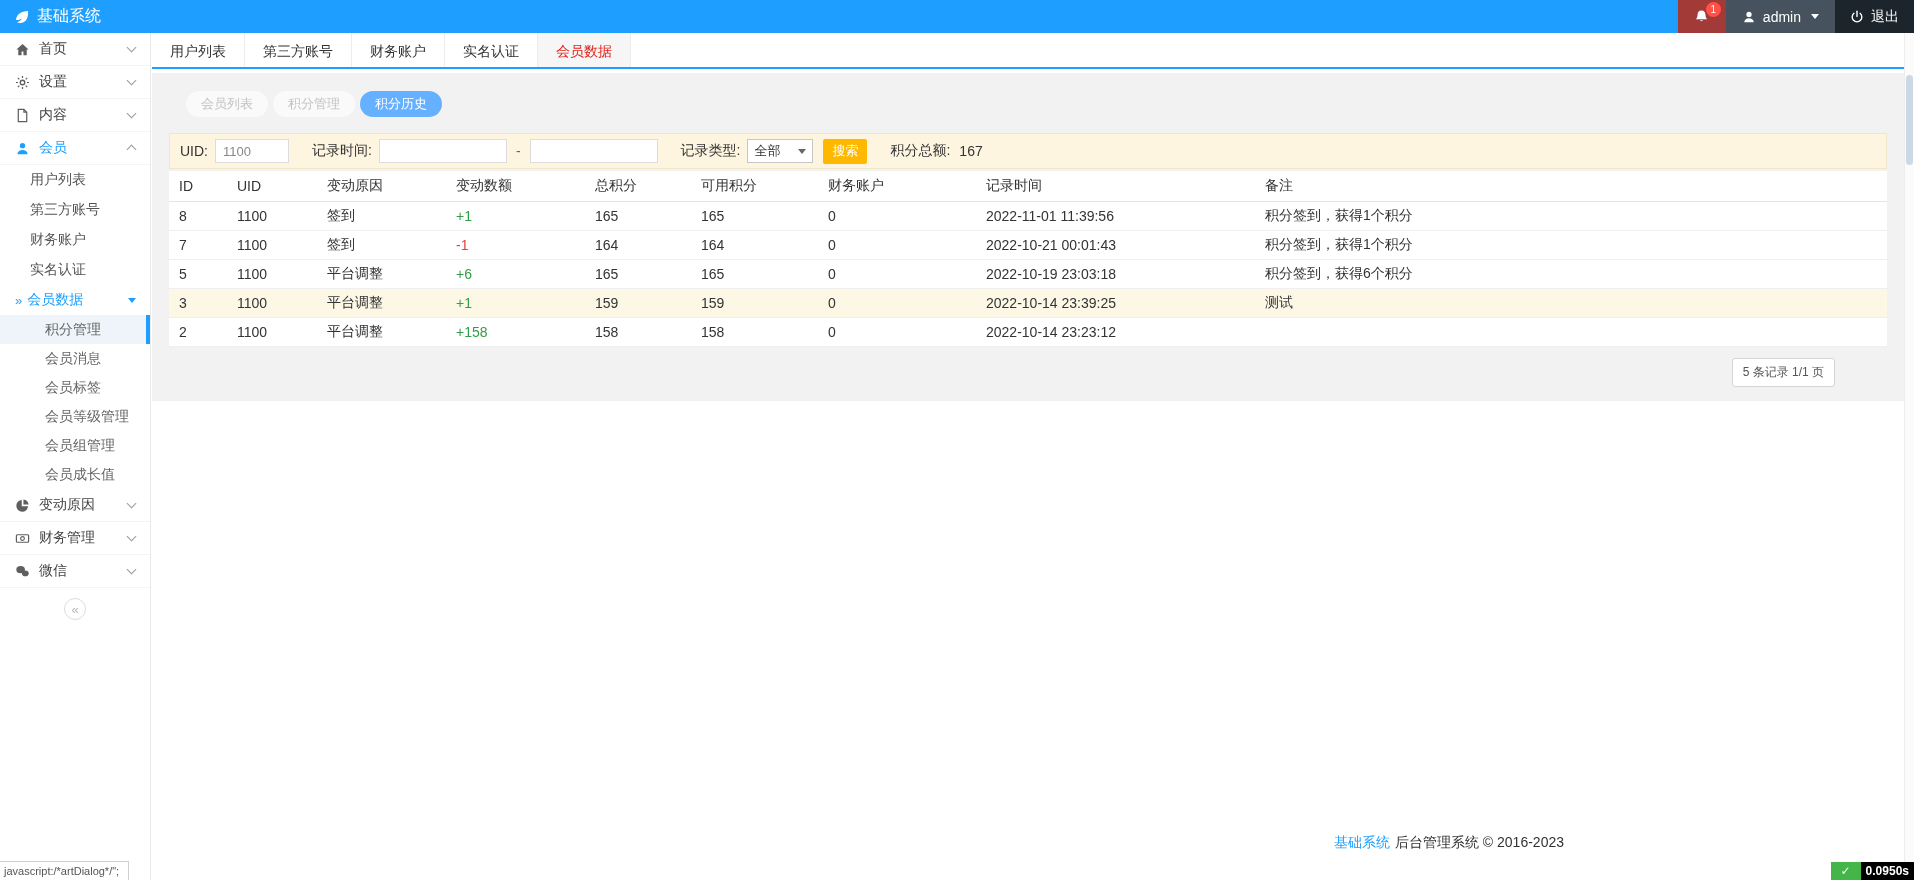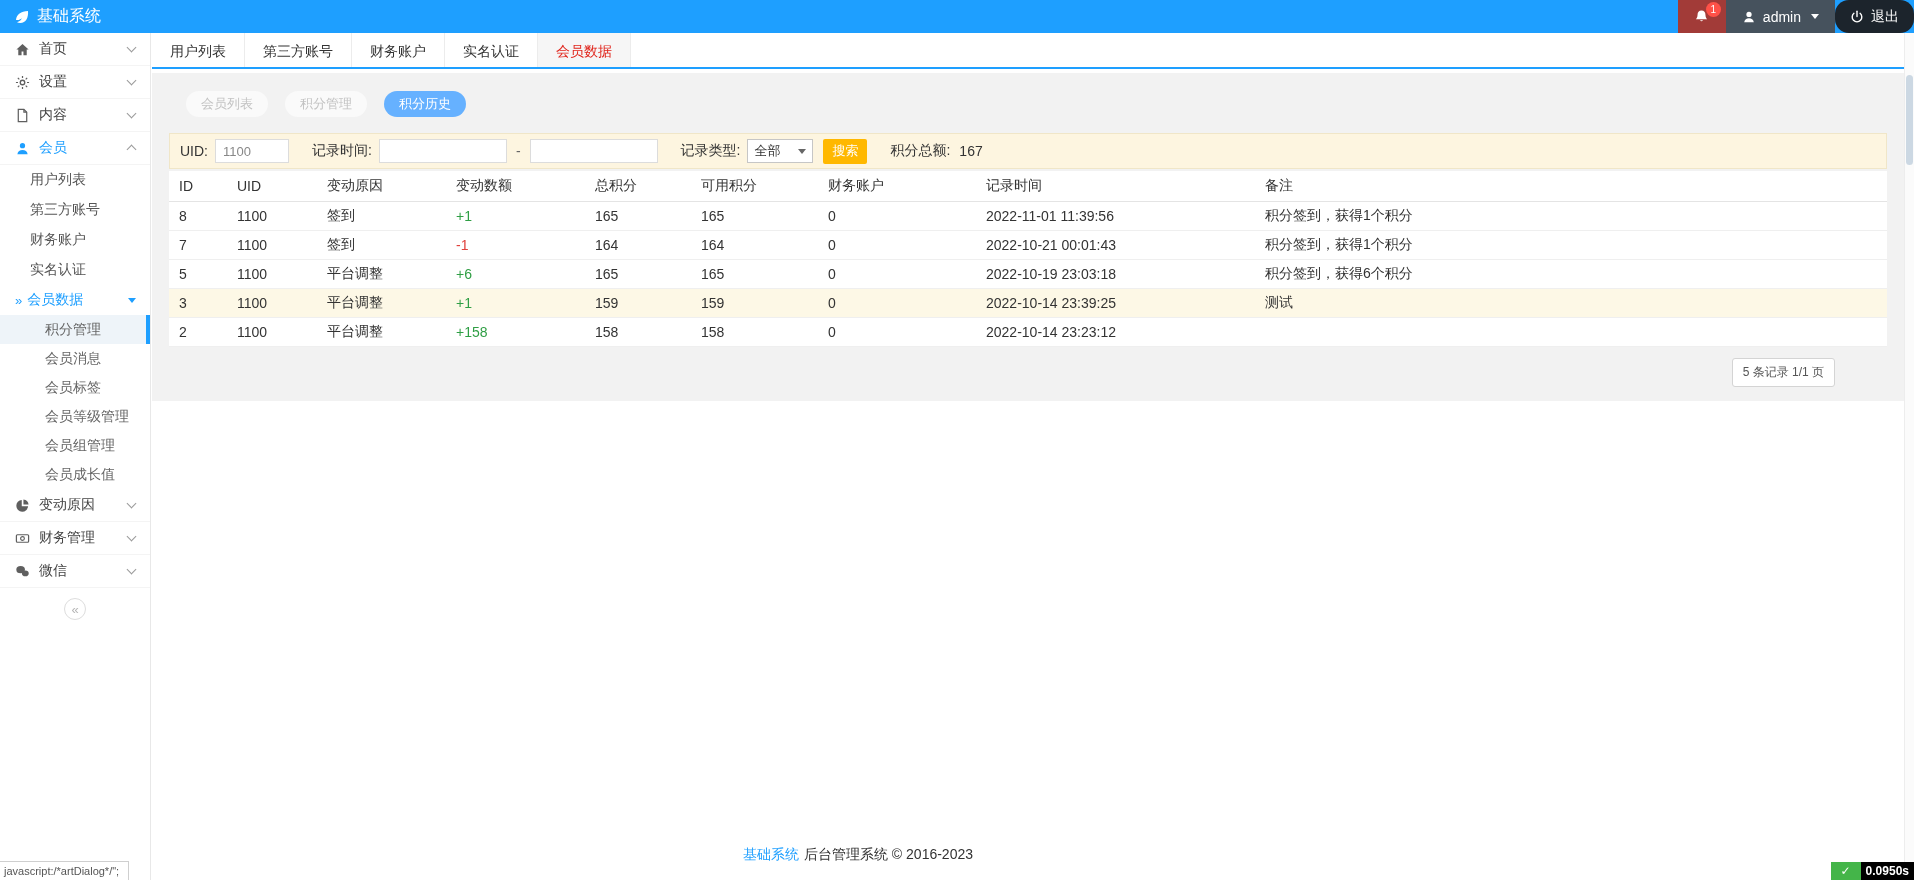--- a/index.html
+++ b/index.html
@@ -8,21 +8,21 @@
 
   
   .topbar { position:absolute; left:0; top:0; width:100%; height:33px; background:#1E9FFF; display:flex; align-items:center; z-index:20; }
   .brand { display:flex; align-items:center; gap:7px; padding:0 14px; color:#fff; font-size:16px; cursor:pointer; }
   .top-right { margin-left:auto; display:flex; height:100%; }
   .seg { display:flex; align-items:center; height:100%; color:#fff; font-size:14px; cursor:pointer; }
   .seg-bell { width:48px; justify-content:center; background:#a23b38; position:relative; }
   .badge { position:absolute; top:2px; right:5px; min-width:15px; height:15px; border-radius:8px; background:#ff5148; color:#fff; font-size:10px; line-height:15px; text-align:center; padding:0 2px; }
   .seg-user { background:#46525d; padding:0 16px; gap:7px; }
   .caret-down { width:0; height:0; border-left:4px solid transparent; border-right:4px solid transparent; border-top:5px solid #fff; margin-left:3px; }
-  .seg-logout { background:#1c242c; padding:4px 15px; gap:7px;border-radius:14px; }
+  .seg-logout { background:#1c242c; padding:4px 15px; gap:7px; }
 
   
   .sidebar { position:absolute; left:0; top:33px; width:151px; bottom:0; background:#fff; border-right:1px solid #e8e8e8; z-index:10; }
   .nav-item { display:flex; align-items:center; cursor:pointer; }
   .lv1 { height:33px; padding-left:14px; gap:9px; border-bottom:1px solid #f4f4f4; color:#444; font-size:14px; }
   .nav-ic { display:flex; color:#5f5f5f; width:16px; justify-content:center; }
   .lv1.active, .lv1.active .nav-ic { color:#1E9FFF; }
   .chev { margin-left:auto; margin-right:15px; width:7px; height:7px; border-right:1px solid #9a9a9a; border-bottom:1px solid #9a9a9a; }
   .chev.down { transform:rotate(45deg); margin-top:-3px; }
   .chev.up { transform:rotate(225deg); margin-top:3px; }
@@ -36,21 +36,21 @@
   .side-collapse { display:flex; justify-content:center; margin-top:10px; }
   .collapse-btn { width:22px; height:22px; border:1px solid #ddd; border-radius:50%; color:#b5b5b5; font-size:13px; display:flex; align-items:center; justify-content:center; cursor:pointer; background:#fff; }
 
   
   .main { position:absolute; left:152px; top:33px; right:10px; bottom:0; background:#fff; }
   .tabbar { height:36px; background:#fff; border-bottom:2px solid #1E9FFF; display:flex; }
   .tab { padding:0 18px; line-height:36px; font-size:14px; color:#333; border-right:1px solid #ececec; cursor:pointer; }
   .tab.active { color:#e0241b; background:#f6f6f6; }
 
   .panel { margin-top:4px; background:#f2f2f2; padding:12px 17px 10px; }
-  .pills { display:flex; gap:17px; margin:6px 0 16px 17px; }
+  .pills { display:flex; gap:5px; margin:6px 0 16px 17px; }
   .pill { height:26px; line-height:26px; border-radius:14px; padding:0 15px; font-size:13px; border:none; cursor:pointer; }
   .pill.inactive { background:#fafafa; color:#c3c3c3; }
   .pill.active { background:#66b1ff; color:#fff; }
 
   .filterbar { height:36px; background:#fdf5e0; border:1px solid #f0e6c8; display:flex; align-items:center; padding:0 10px; font-size:14px; color:#333; }
   .flabel { margin-right:7px; white-space:nowrap; }
   .ml { margin-left:23px; }
   .finput { height:24px; border:1px solid #dcdcdc; background:#fff; padding:0 7px; font-size:13px; color:#888; outline:none; }
   .uid { width:74px; }
   .date { width:128px; }
@@ -63,21 +63,21 @@
   table.datatable { width:100%; margin-top:2px; border-collapse:collapse; background:#fff; table-layout:fixed; font-size:14px; }
   .datatable th { font-weight:normal; text-align:left; height:30px; padding-left:10px; border-bottom:1px solid #e4e4e4; color:#333; }
   .datatable td { height:29px; padding-left:10px; border-bottom:1px solid #efefef; color:#333; overflow:hidden; white-space:nowrap; }
   .datatable tr.highlight td { background:#fdf8e6; }
   td.pos { color:#2f9e44; }
   td.neg { color:#e0423c; }
 
   .pagerow { display:flex; justify-content:flex-end; padding:11px 52px 4px 0; }
   .pagebtn { background:#fff; border:1px solid #d4d4d4; border-radius:3px; padding:5px 10px; font-size:12px; color:#555; cursor:pointer;text-align:right; }
 
-  .footer { position:absolute; bottom:16px; left:0; right:340px; text-align:center; font-size:14px; color:#333; }
+  .footer { position:absolute; bottom:28px; left:0; right:340px; text-align:right; font-size:14px; color:#333; }
   .footer a { color:#1E9FFF; text-decoration:none; margin-right:5px; cursor:pointer; }
 
   
   .scrollcol { position:absolute; right:0; top:33px; width:10px; bottom:0; background:#fbfbfb; border-left:1px solid #ededed; }
   .scrollthumb { position:absolute; left:1px; top:42px; width:7px; height:90px; background:#ccd8e3; border-radius:4px; cursor:pointer; }
 
   
   .statusbar { position:absolute; left:0; bottom:0; background:#fff; border:1px solid #cfcfcf; border-left:none; border-bottom:none; padding:3px 9px 3px 4px; font-size:11px; color:#555; z-index:30; }
   .trace { position:absolute; right:0; bottom:0; display:flex; height:18px; z-index:30; }
   .trace-check { width:30px; background:#44b549; color:#fff; display:flex; align-items:center; justify-content:center; font-size:12px; cursor:pointer; }

